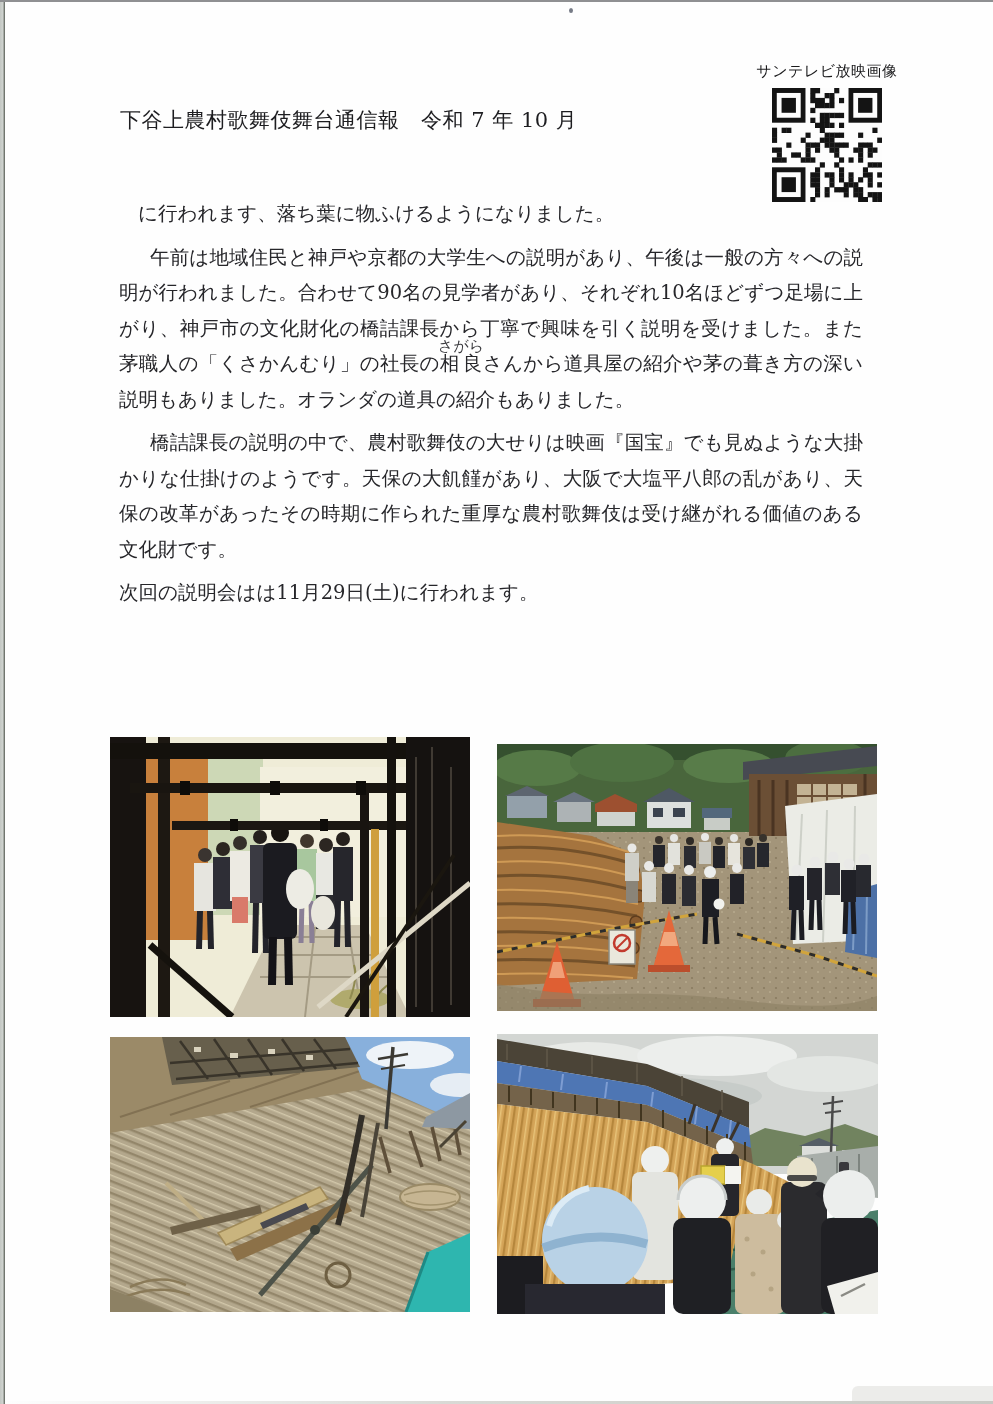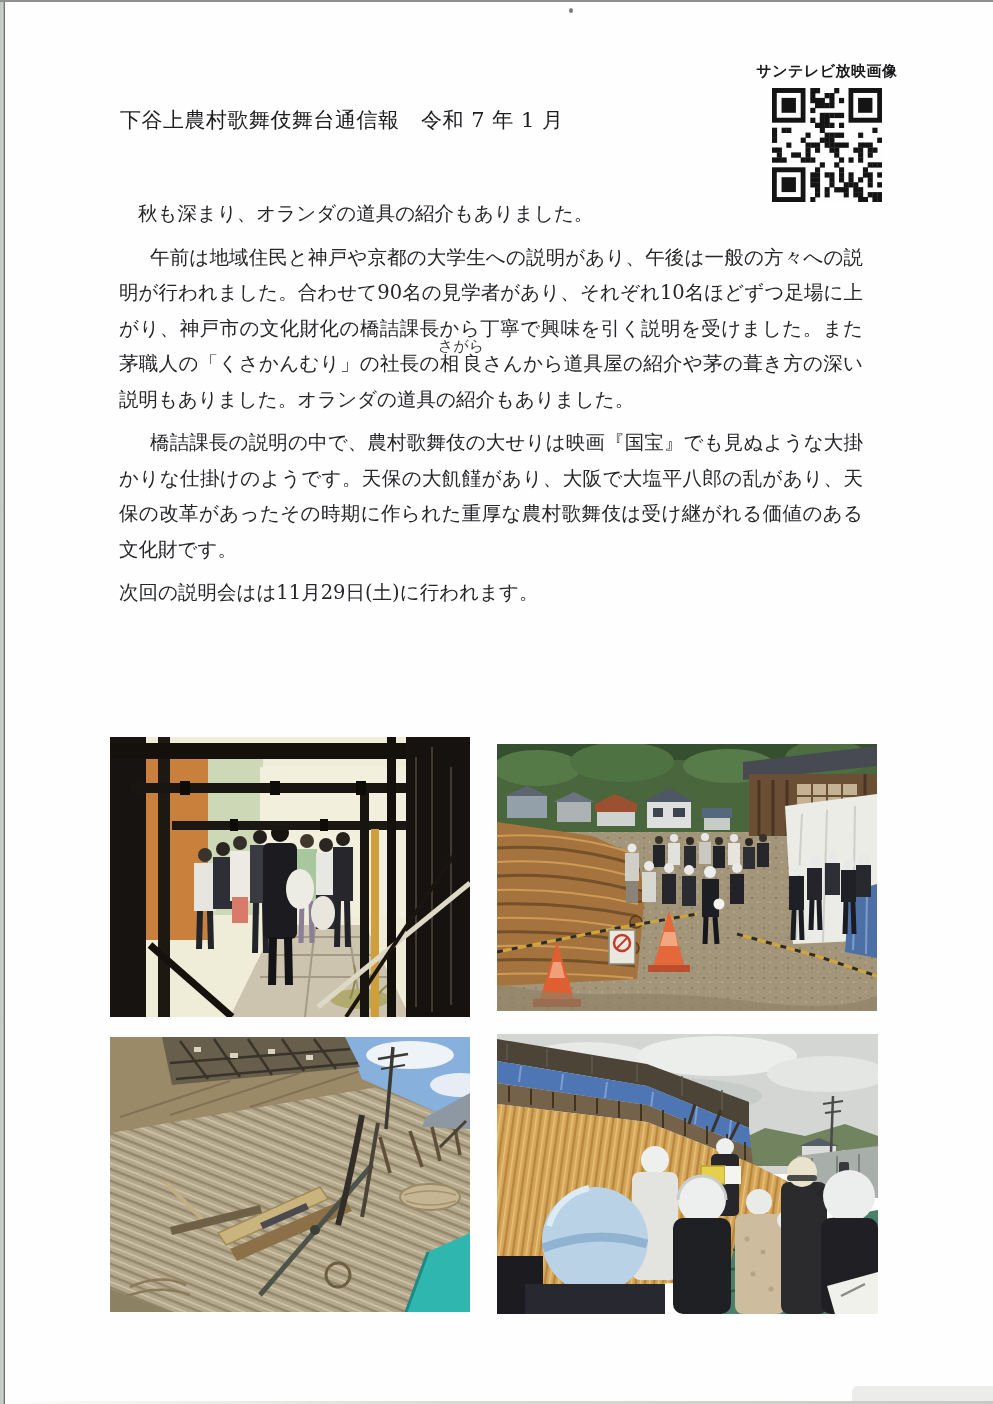--- a/index.html
+++ b/index.html
@@ -14,21 +14,21 @@
     background:linear-gradient(to right,#c3c7c3 0%,#cfd3cf 55%,#71766f 90%,#fdfdfd 100%);}
   .edge-top{position:absolute;left:0;top:0;width:993px;height:2px;background:#8f9092;}
   .edge-bottom{position:absolute;left:0;bottom:0;width:993px;height:3px;
     background:linear-gradient(to right,rgba(255,255,255,0) 0%,#d9d9d5 45%,#c9c9c4 100%);}
   .speck{position:absolute;left:569px;top:8px;width:4px;height:5px;border-radius:50%;background:#767b86;}
   .smudge-br{position:absolute;left:852px;top:1386px;width:141px;height:16px;background:#ececea;border-radius:6px 0 0 0;}
 
   .header-line{position:absolute;left:120px;top:106px;font-size:21px;letter-spacing:0.5px;color:#1d1d20;white-space:nowrap;}
 
   .qr-block{position:absolute;left:748px;top:62px;width:158px;text-align:center;}
-  .qr-label{font-family:"DejaVu Sans","Liberation Sans",sans-serif;font-weight:bold;font-size:15px;color:#1a1a1c;letter-spacing:0.5px;white-space:nowrap;}
+  .qr-label{font-family:"DejaVu Sans","Liberation Sans",sans-serif;font-weight:normal;font-size:15px;color:#1a1a1c;letter-spacing:0.5px;white-space:nowrap;}
   .qr-box{margin:7px auto 0;width:110px;height:114px;}
 
   .body-text{position:absolute;left:119px;top:196px;width:744px;font-size:19.5px;line-height:35.5px;text-align:justify;}
   .body-text p{margin:0 0 8px 0;}
   .ind-a{text-indent:19px;}
   .ind-b{text-indent:7px;}
   .ind-c{text-indent:31px;}
   .ind-0{text-indent:0;}
   ruby rt{font-size:15px;line-height:1;font-weight:normal;color:#3a3a3e;}
 
@@ -42,21 +42,21 @@
 </head>
 <body>
 
 <div class="page">
 
   <div class="edge-left"></div>
   <div class="edge-top"></div>
   <div class="speck"></div>
   <div class="smudge-br"></div>
 
-  <div class="header-line">下谷上農村歌舞伎舞台通信報　令和 7 年 1 月</div>
+  <div class="header-line">下谷上農村歌舞伎舞台通信報　令和 7 年 10 月</div>
 
   <div class="qr-block">
     <div class="qr-label">サンテレビ放映画像</div>
     <svg id="qr-svg" class="qr-box" viewBox="0 0 110 114">
         <rect width="110" height="114" fill="#fdfdfd"></rect>
         <rect x="38.3" y="0.0" width="5.1" height="5.3" fill="#141414"></rect>
         <rect x="43.0" y="0.0" width="5.1" height="5.3" fill="#141414"></rect>
         <rect x="62.2" y="0.0" width="5.1" height="5.3" fill="#141414"></rect>
         <rect x="38.3" y="5.0" width="5.1" height="5.3" fill="#141414"></rect>
         <rect x="52.6" y="5.0" width="5.1" height="5.3" fill="#141414"></rect>
@@ -198,21 +198,21 @@
         <rect x="76.52173913043478" y="0" width="33.47826086956522" height="34.69565217391304" fill="#141414"></rect>
         <rect x="81.30434782608695" y="4.956521739130435" width="23.913043478260867" height="24.782608695652172" fill="#fdfdfd"></rect>
         <rect x="86.08695652173913" y="9.91304347826087" width="14.347826086956522" height="14.869565217391305" fill="#141414"></rect>
         <rect x="0" y="79.30434782608695" width="33.47826086956522" height="34.69565217391304" fill="#141414"></rect>
         <rect x="4.782608695652174" y="84.26086956521739" width="23.913043478260867" height="24.782608695652172" fill="#fdfdfd"></rect>
         <rect x="9.565217391304348" y="89.21739130434783" width="14.347826086956522" height="14.869565217391305" fill="#141414"></rect>
       </svg>
   </div>
 
   <div class="body-text">
-    <p class="ind-a">秋も深まり、オランダの道具の紹介もありました。</p>
+    <p class="ind-a">に行われます、落ち葉に物ふけるようになりました。</p>
     <p class="ind-c">午前は地域住民と神戸や京都の大学生への説明があり、午後は一般の方々への説明が行われました。合わせて90名の見学者があり、それぞれ10名ほどずつ足場に上がり、神戸市の文化財化の橋詰課長から丁寧で興味を引く説明を受けました。また茅職人の「くさかんむり」の社長の<ruby>相良<rt>さがら</rt></ruby>さんから道具屋の紹介や茅の葺き方の深い説明もありました。オランダの道具の紹介もありました。</p>
     <p class="ind-c">橋詰課長の説明の中で、農村歌舞伎の大せりは映画『国宝』でも見ぬような大掛かりな仕掛けのようです。天保の大飢饉があり、大阪で大塩平八郎の乱があり、天保の改革があったその時期に作られた重厚な農村歌舞伎は受け継がれる価値のある文化財です。</p>
     <p class="ind-0">次回の説明会はは11月29日(土)に行われます。</p>
   </div>
 
   <div class="photos">
 
     <svg id="photo1" class="photo" width="360" height="280" viewBox="0 0 360 280">
       <rect width="360" height="280" fill="#efecd7"></rect>
       <rect x="36" y="18" width="62" height="185" fill="#c8803c"></rect>

